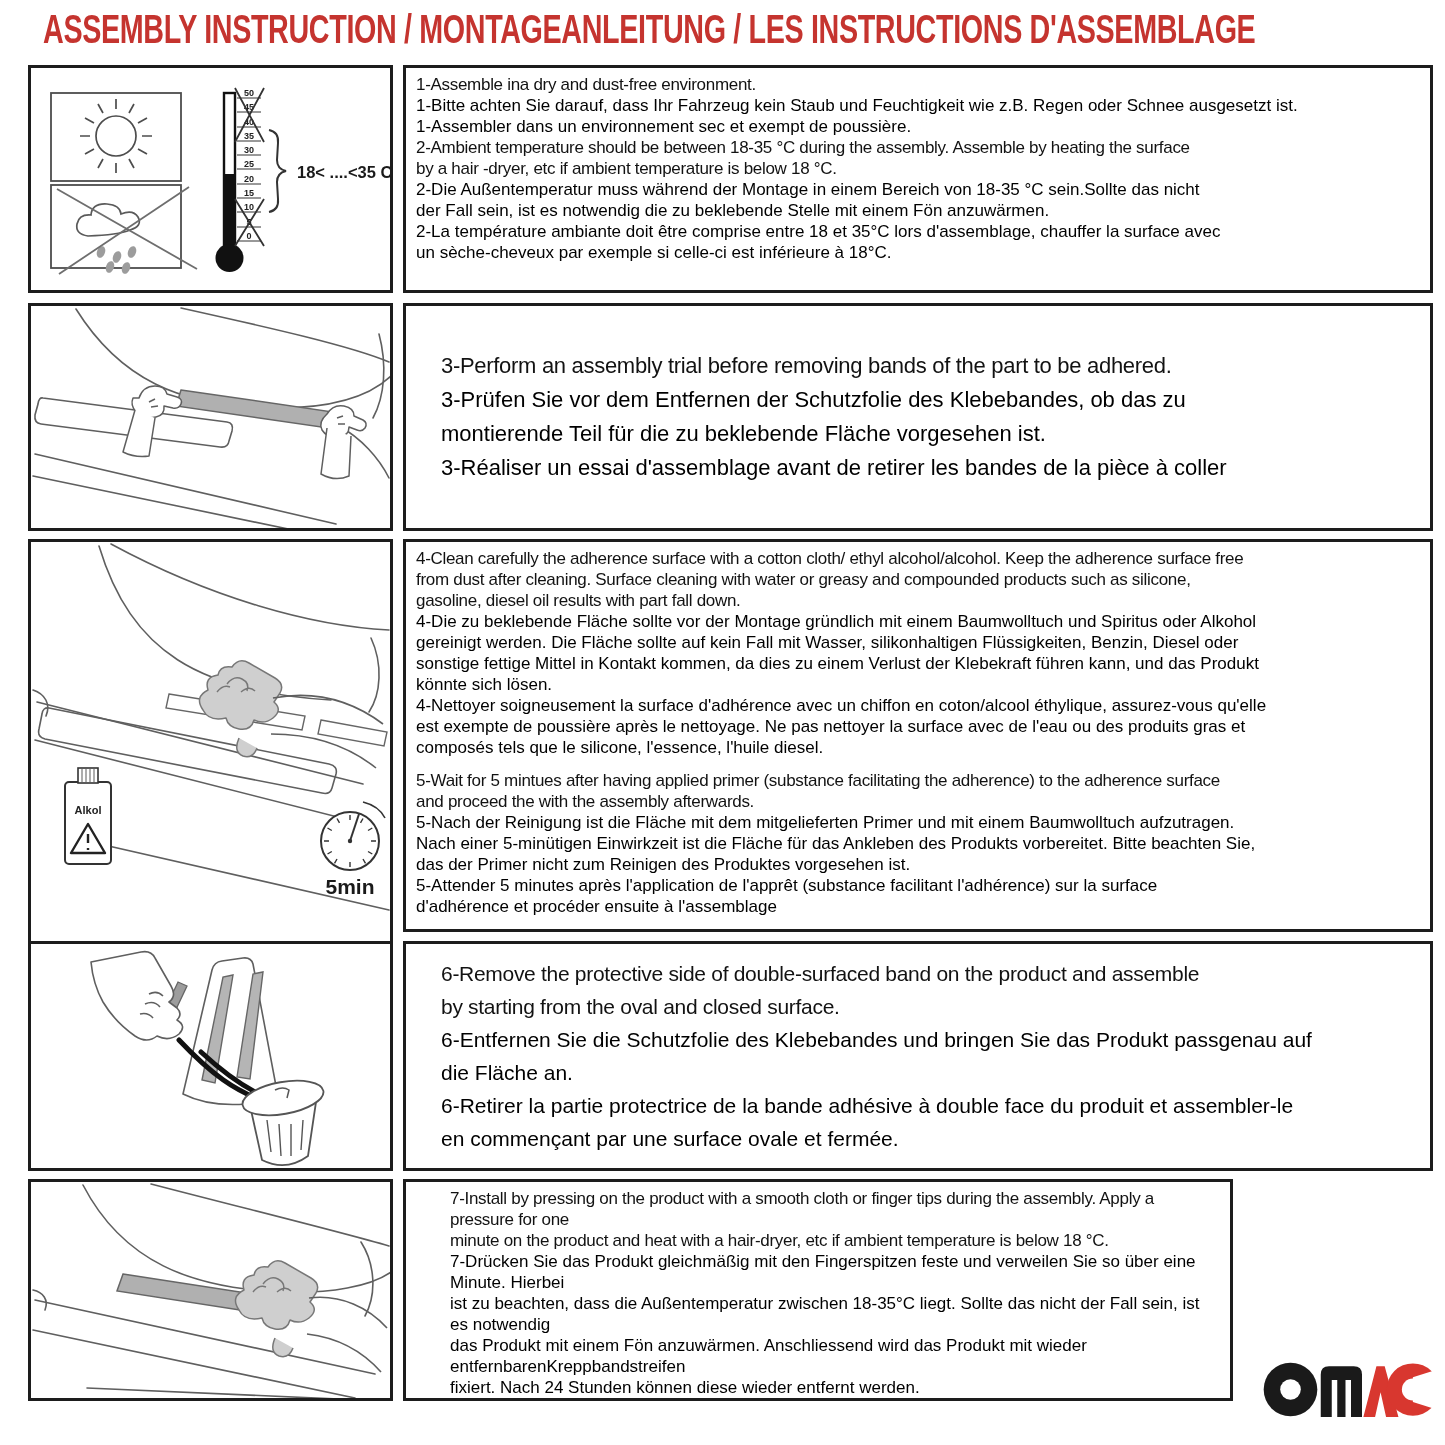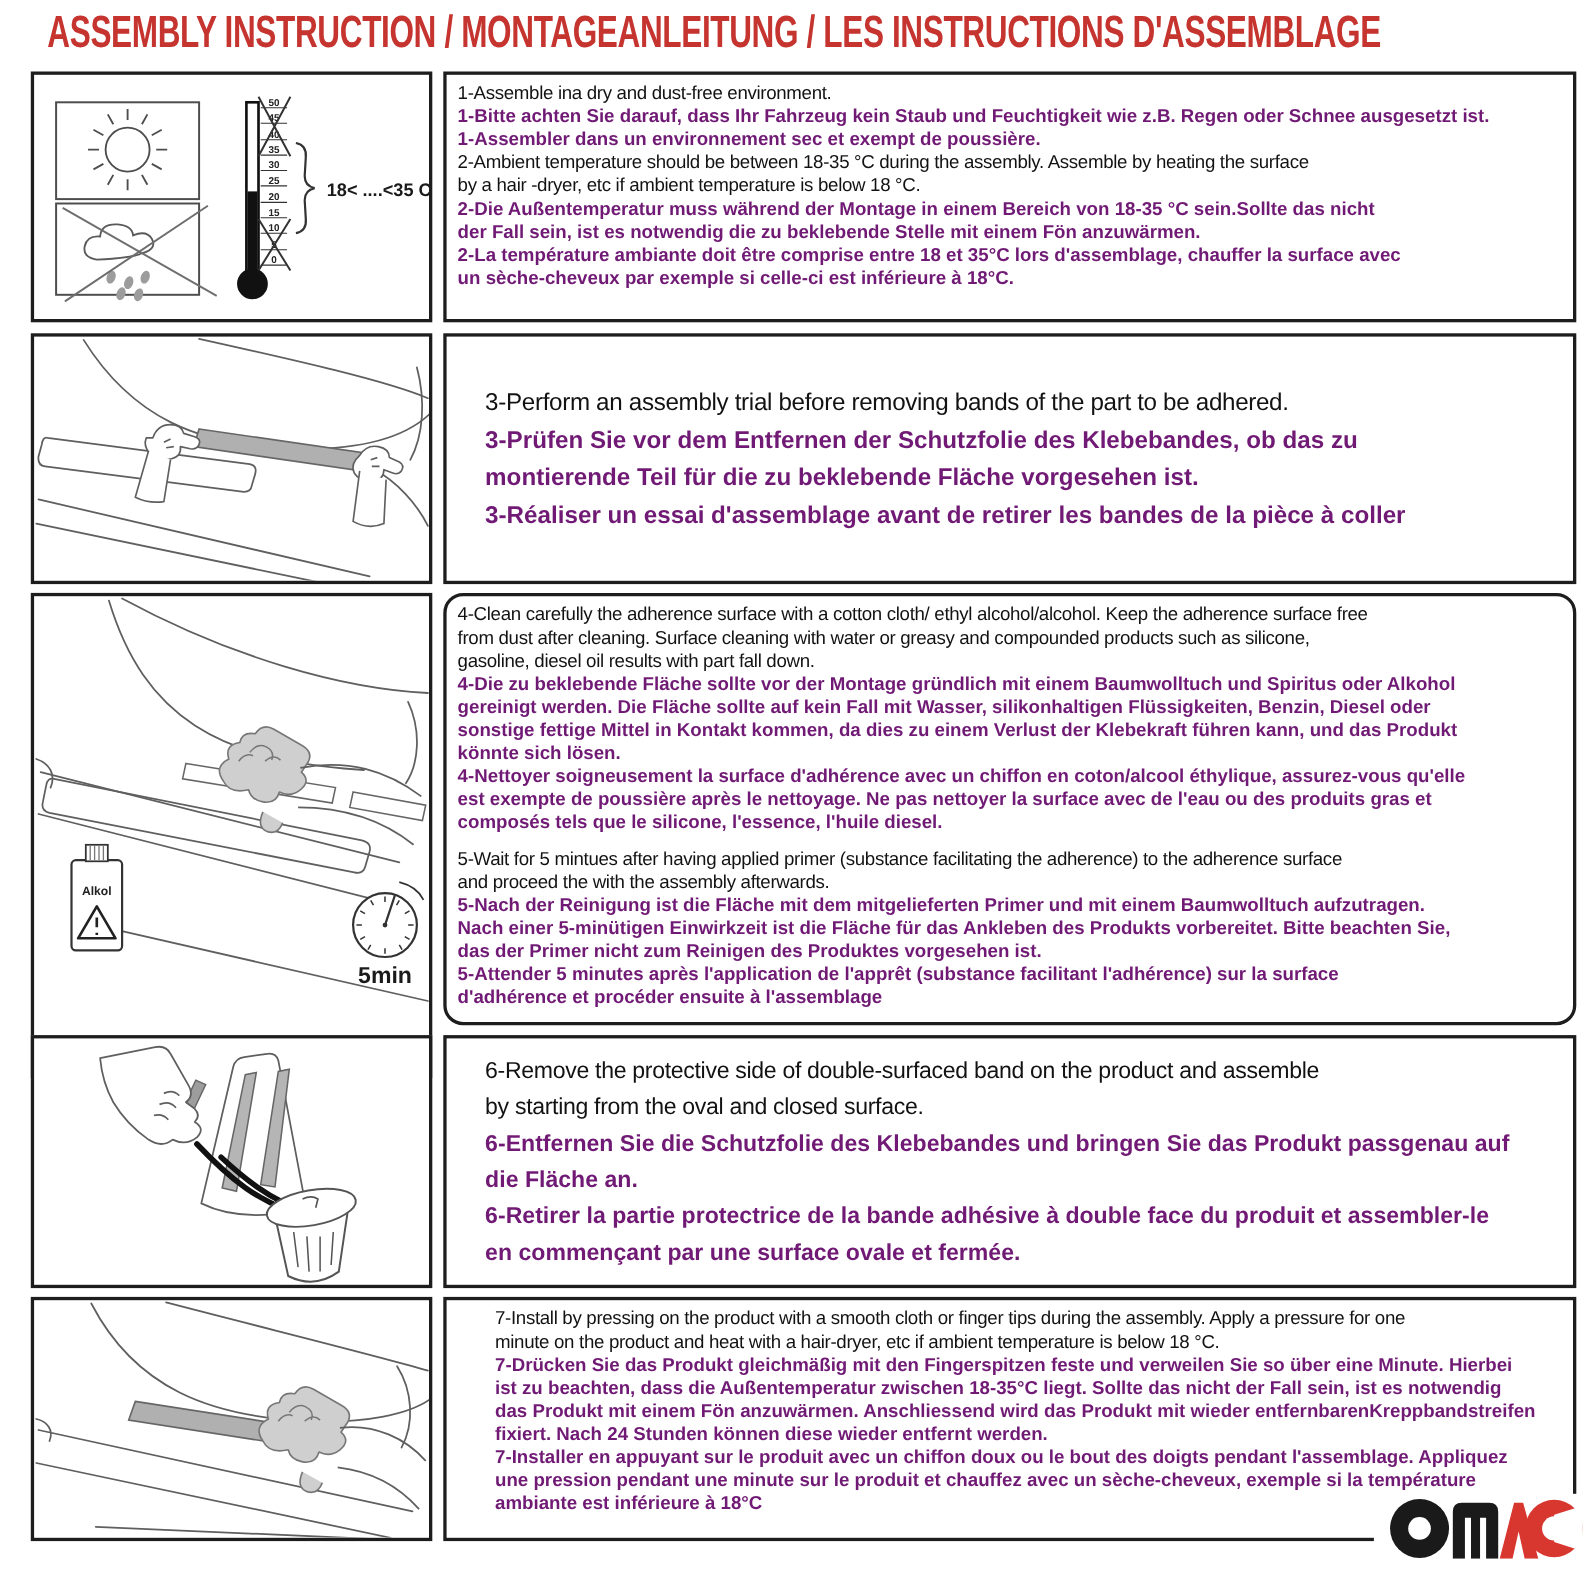--- a/index.html
+++ b/index.html
@@ -13,21 +13,21 @@
     transform:scaleX(0.70);transform-origin:left top;letter-spacing:-0.5px;
   }
   .box{
     position:absolute;background:#fff;border:3px solid #1d1d1d;
     box-sizing:border-box;overflow:hidden;
   }
   .txt{padding:6px 10px;display:flex;flex-direction:column;}
   .vcenter{justify-content:center;padding-left:35px;}
   .para{white-space:pre-line;margin:0;}
   .b{font-weight:normal;color:#121212;letter-spacing:-0.3px;}
-  .r{font-weight:700;color:#701a75;}
+  .r{font-weight:400;color:#000000;}
   .fs-s .para{font-size:17px;line-height:21px;}
   .fs-l .para{font-size:22px;line-height:34px;}
   .fs-m .para{font-size:21px;line-height:33px;}
   .gap-lg{}
   .gap-md{margin-top:12px;}
   figure{margin:0;width:100%;height:100%;}
   svg{display:block;}
   .logo{
     position:absolute;top:1358px;right:6px;background:#ffffff;
     padding:4px 0 2px 14px;z-index:5;
@@ -178,21 +178,21 @@
         </g>
         <path d="M319,299 L328,272" stroke="#333" stroke-width="2"></path>
         <circle cx="319" cy="299" r="2.2" fill="#333"></circle>
         <path d="M332,260 Q348,264 354,276" fill="none" stroke="#333" stroke-width="1.6"></path>
         <text x="319" y="352" font-size="21" font-weight="bold" fill="#1a1a1a" text-anchor="middle" font-family="Liberation Sans, sans-serif">5min</text>
       </g>
     </svg>
   </figure>
 </div>
 
-<div class="box txt fs-s" style="left:403px;top:539px;width:1030px;height:393px;border-radius:18px;">
+<div class="box txt fs-s" style="left:403px;top:539px;width:1030px;height:393px;">
   <p class="para b">4-Clean carefully the adherence surface with a cotton cloth/ ethyl alcohol/alcohol. Keep the adherence surface free
 from dust after cleaning. Surface cleaning with water or greasy and compounded products such as silicone,
 gasoline, diesel oil results with part fall down.</p>
   <p class="para r">4-Die zu beklebende Fläche sollte vor der Montage gründlich mit einem Baumwolltuch und Spiritus oder Alkohol
 gereinigt werden. Die Fläche sollte auf kein Fall mit Wasser, silikonhaltigen Flüssigkeiten, Benzin, Diesel oder
 sonstige fettige Mittel in Kontakt kommen, da dies zu einem Verlust der Klebekraft führen kann, und das Produkt
 könnte sich lösen.
 4-Nettoyer soigneusement la surface d'adhérence avec un chiffon en coton/alcool éthylique, assurez-vous qu'elle
 est exempte de poussière après le nettoyage. Ne pas nettoyer la surface avec de l'eau ou des produits gras et
 composés tels que le silicone, l'essence, l'huile diesel.</p>
@@ -262,21 +262,21 @@
       <g>
         <path d="M208,128 q-9,-13 5,-20 q-4,-13 10,-15 q2,-10 14,-8 q7,-10 17,-4 l26,15 q10,6 5,15 l-6,9 q9,8 -1,16 q-9,7 -19,2 q-3,11 -15,9 q-11,-2 -13,-11 q-17,4 -23,-8 z" fill="#cfcfcf" stroke="#777" stroke-width="1.5" stroke-linejoin="round"></path>
         <path d="M232,102 q7,-9 15,-5 q8,4 5,12 M246,110 q8,-7 14,-1 M222,110 q6,-8 13,-5" fill="none" stroke="#777" stroke-width="1.4"></path>
         <path d="M278,116 C310,112 338,126 356,146 M276,152 C310,156 334,172 350,190" fill="none" stroke="#5f5f5f" stroke-width="1.6"></path>
         <path d="M244,156 q-6,14 4,18 q10,3 14,-8" fill="#cfcfcf" stroke="#777" stroke-width="1.5"></path>
       </g>
     </svg>
   </figure>
 </div>
 
-<div class="box txt fs-s" style="left:403px;top:1179px;width:1030px;height:222px;padding-left:44px;">
+<div class="box txt fs-s" style="left:403px;top:1179px;width:830px;height:222px;padding-left:44px;">
   <p class="para b">7-Install by pressing on the product with a smooth cloth or finger tips during the assembly. Apply a pressure for one
 minute on the product and heat with a hair-dryer, etc if ambient temperature is below 18 °C.</p>
   <p class="para r">7-Drücken Sie das Produkt gleichmäßig mit den Fingerspitzen feste und verweilen Sie so über eine Minute. Hierbei
 ist zu beachten, dass die Außentemperatur zwischen 18-35°C liegt. Sollte das nicht der Fall sein, ist es notwendig
 das Produkt mit einem Fön anzuwärmen. Anschliessend wird das Produkt mit wieder entfernbarenKreppbandstreifen
 fixiert. Nach 24 Stunden können diese wieder entfernt werden.
 7-Installer en appuyant sur le produit avec un chiffon doux ou le bout des doigts pendant l'assemblage. Appliquez
 une pression pendant une minute sur le produit et chauffez avec un sèche-cheveux, exemple si la température
 ambiante est inférieure à 18°C</p>
 </div>

